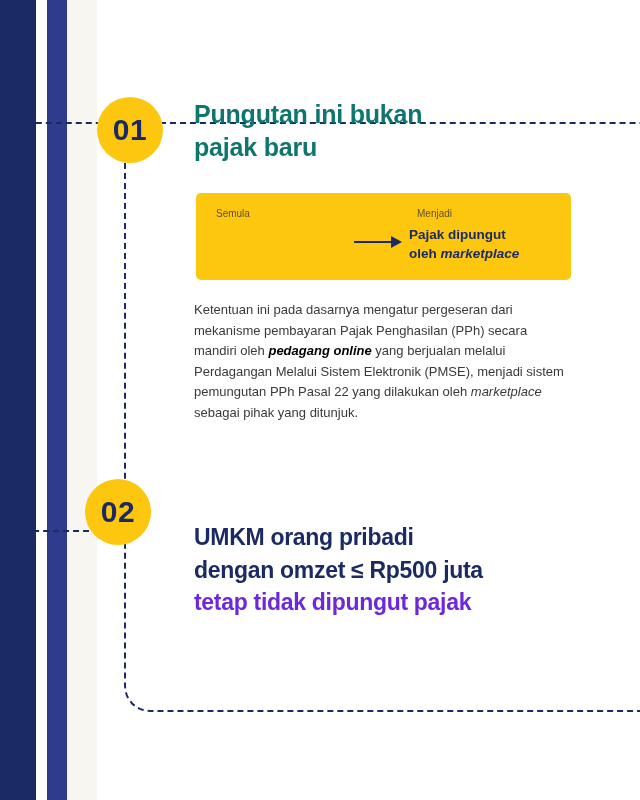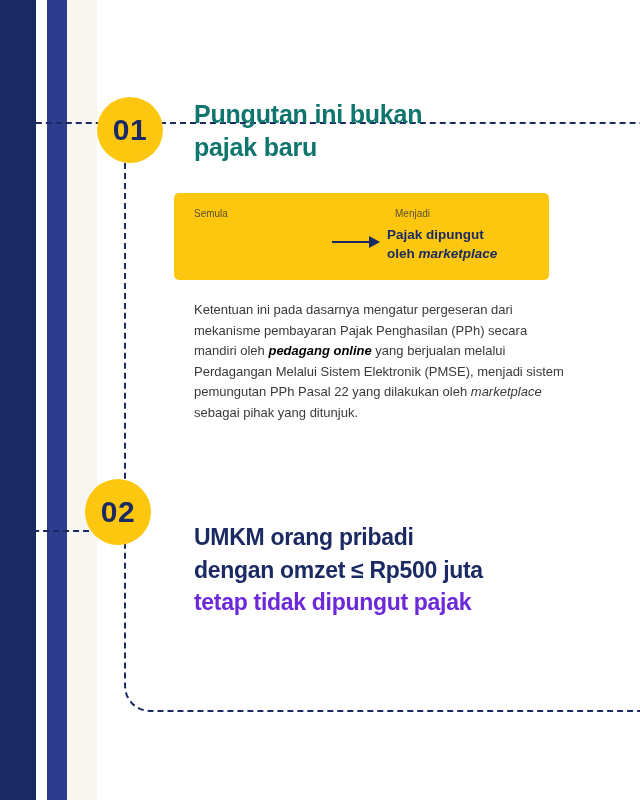--- a/index.html
+++ b/index.html
@@ -88,21 +88,21 @@
     width: 400px;
     color: #0f766e;
     font-size: 25px;
     font-weight: bold;
     line-height: 1.32;
     letter-spacing: -0.2px;
   }
 
   .yellow-card {
     position: absolute;
-    left: 174px; top: 193px;
+    left: 196px; top: 193px;
     width: 375px; height: 87px;
     background: #fdc70f;
     border-radius: 5px;
   }
   .yc-label {
     position: absolute;
     color: #5d5230;
     font-size: 10px;
   }
   .yc-label-a { left: 20px; top: 15px; }

